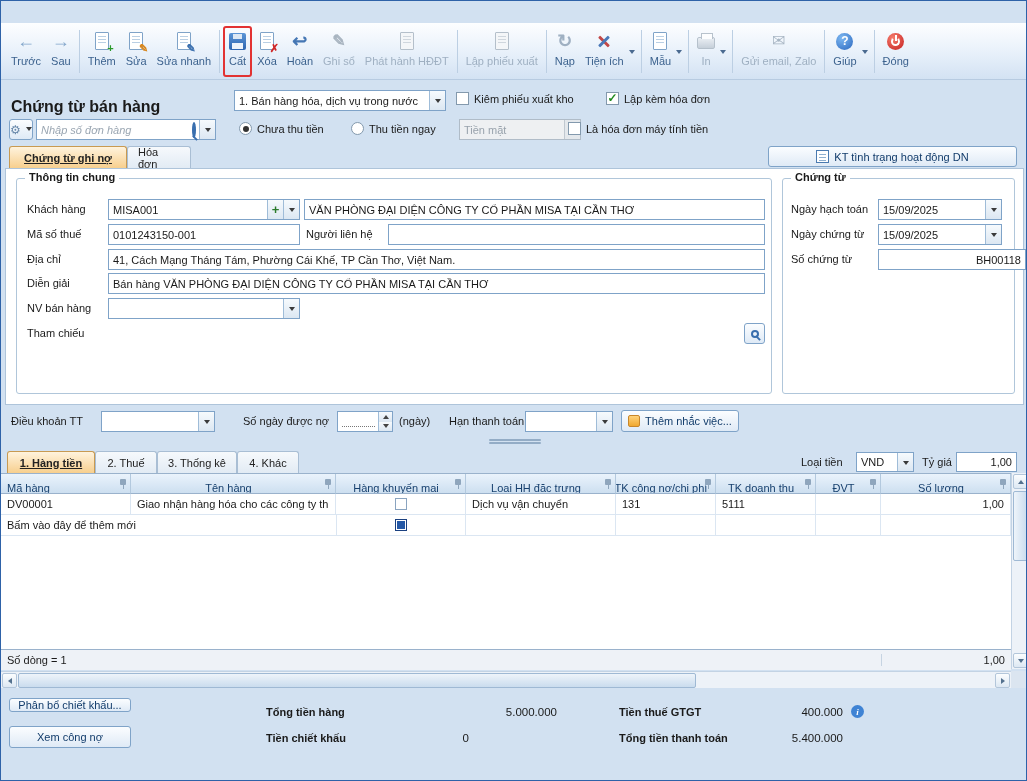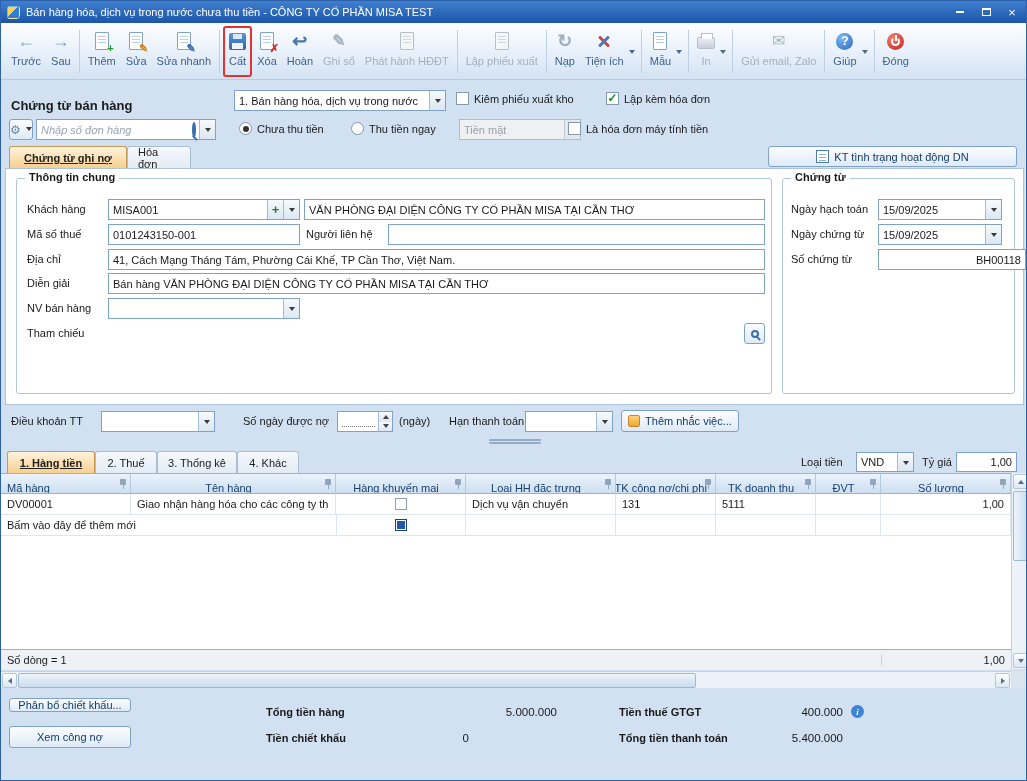--- a/index.html
+++ b/index.html
@@ -96,21 +96,21 @@
   .kticon::before { content:''; position:absolute; left:2px; right:2px; top:3px; height:7px;
     background:repeating-linear-gradient(#8fb0d0 0 1px, transparent 1px 3px); }
   .remind { width:12px; height:12px; border-radius:2px; border:1px solid #c8862a;
     background:linear-gradient(#ffd27a,#f0a830); }
   .info { width:13px; height:13px; border-radius:50%; background:#3f83d4; color:#fff; font-size:9px;
     font-weight:bold; font-style:italic; display:inline-flex; align-items:center; justify-content:center;
     font-family:"Liberation Serif", serif; }
 
   
   .bodyarea { position:absolute; top:79px; left:0; right:0; bottom:0; background:#d2e1f1; }
-  .pagetitle { position:absolute; left:10px; top:10px; font-size:13px; font-weight:bold; }
+  .pagetitle { position:absolute; left:10px; top:10px; font-size:16px; font-weight:bold; }
   .hrow1 { position:absolute; top:8px; left:0; right:0; height:24px; }
   .hrow2 { position:absolute; top:38px; left:0; right:0; height:24px; }
   .cblabel { display:inline-flex; align-items:center; gap:5px; position:absolute; }
   .tabrow { position:absolute; top:66px; left:0; right:0; height:22px; }
   .tab { position:absolute; height:22px; display:flex; align-items:center; justify-content:center;
     border:1px solid #a9bed4; border-bottom:none; border-radius:3px 3px 0 0;
     background:linear-gradient(#f6f9fc,#e2ebf4); padding:0 10px; color:#222; }
   .tab.active { background:linear-gradient(#fff3dd,#f7cf8e); border-color:#c89a52;
     font-weight:bold; text-decoration:underline; }
   .panel { position:absolute; left:4px; top:88px; width:1019px; height:237px;
@@ -176,33 +176,20 @@
   
   .summary { position:absolute; left:0; top:612px; right:0; bottom:0; }
   .sum-label { position:absolute; font-weight:bold; }
   .sum-value { position:absolute; text-align:right; font-size:11.5px; }
 </style>
 </head>
 <body>
 
 <div class="win">
 
-  <div class="titlebar">
-    <span class="app-ico"></span>
-    <span class="title">Bán hàng hóa, dịch vụ trong nước chưa thu tiền - CÔNG TY CỔ PHẦN MISA TEST</span>
-    <span class="wbtns">
-      <span class="wb">
-          <span class="minbar"></span>
-        </span>
-      <span class="wb">
-          <span class="maxbox"></span>
-        </span>
-      <span class="wb">×</span>
-    </span>
-  </div>
 
   <div class="toolbar">
     <div class="tbtn">
       <span class="tbi">
           <span class="g arrow">←</span>
         </span>
       <span class="tlbl">Trước</span>
     </div>
     <div class="tbtn">
       <span class="tbi">

